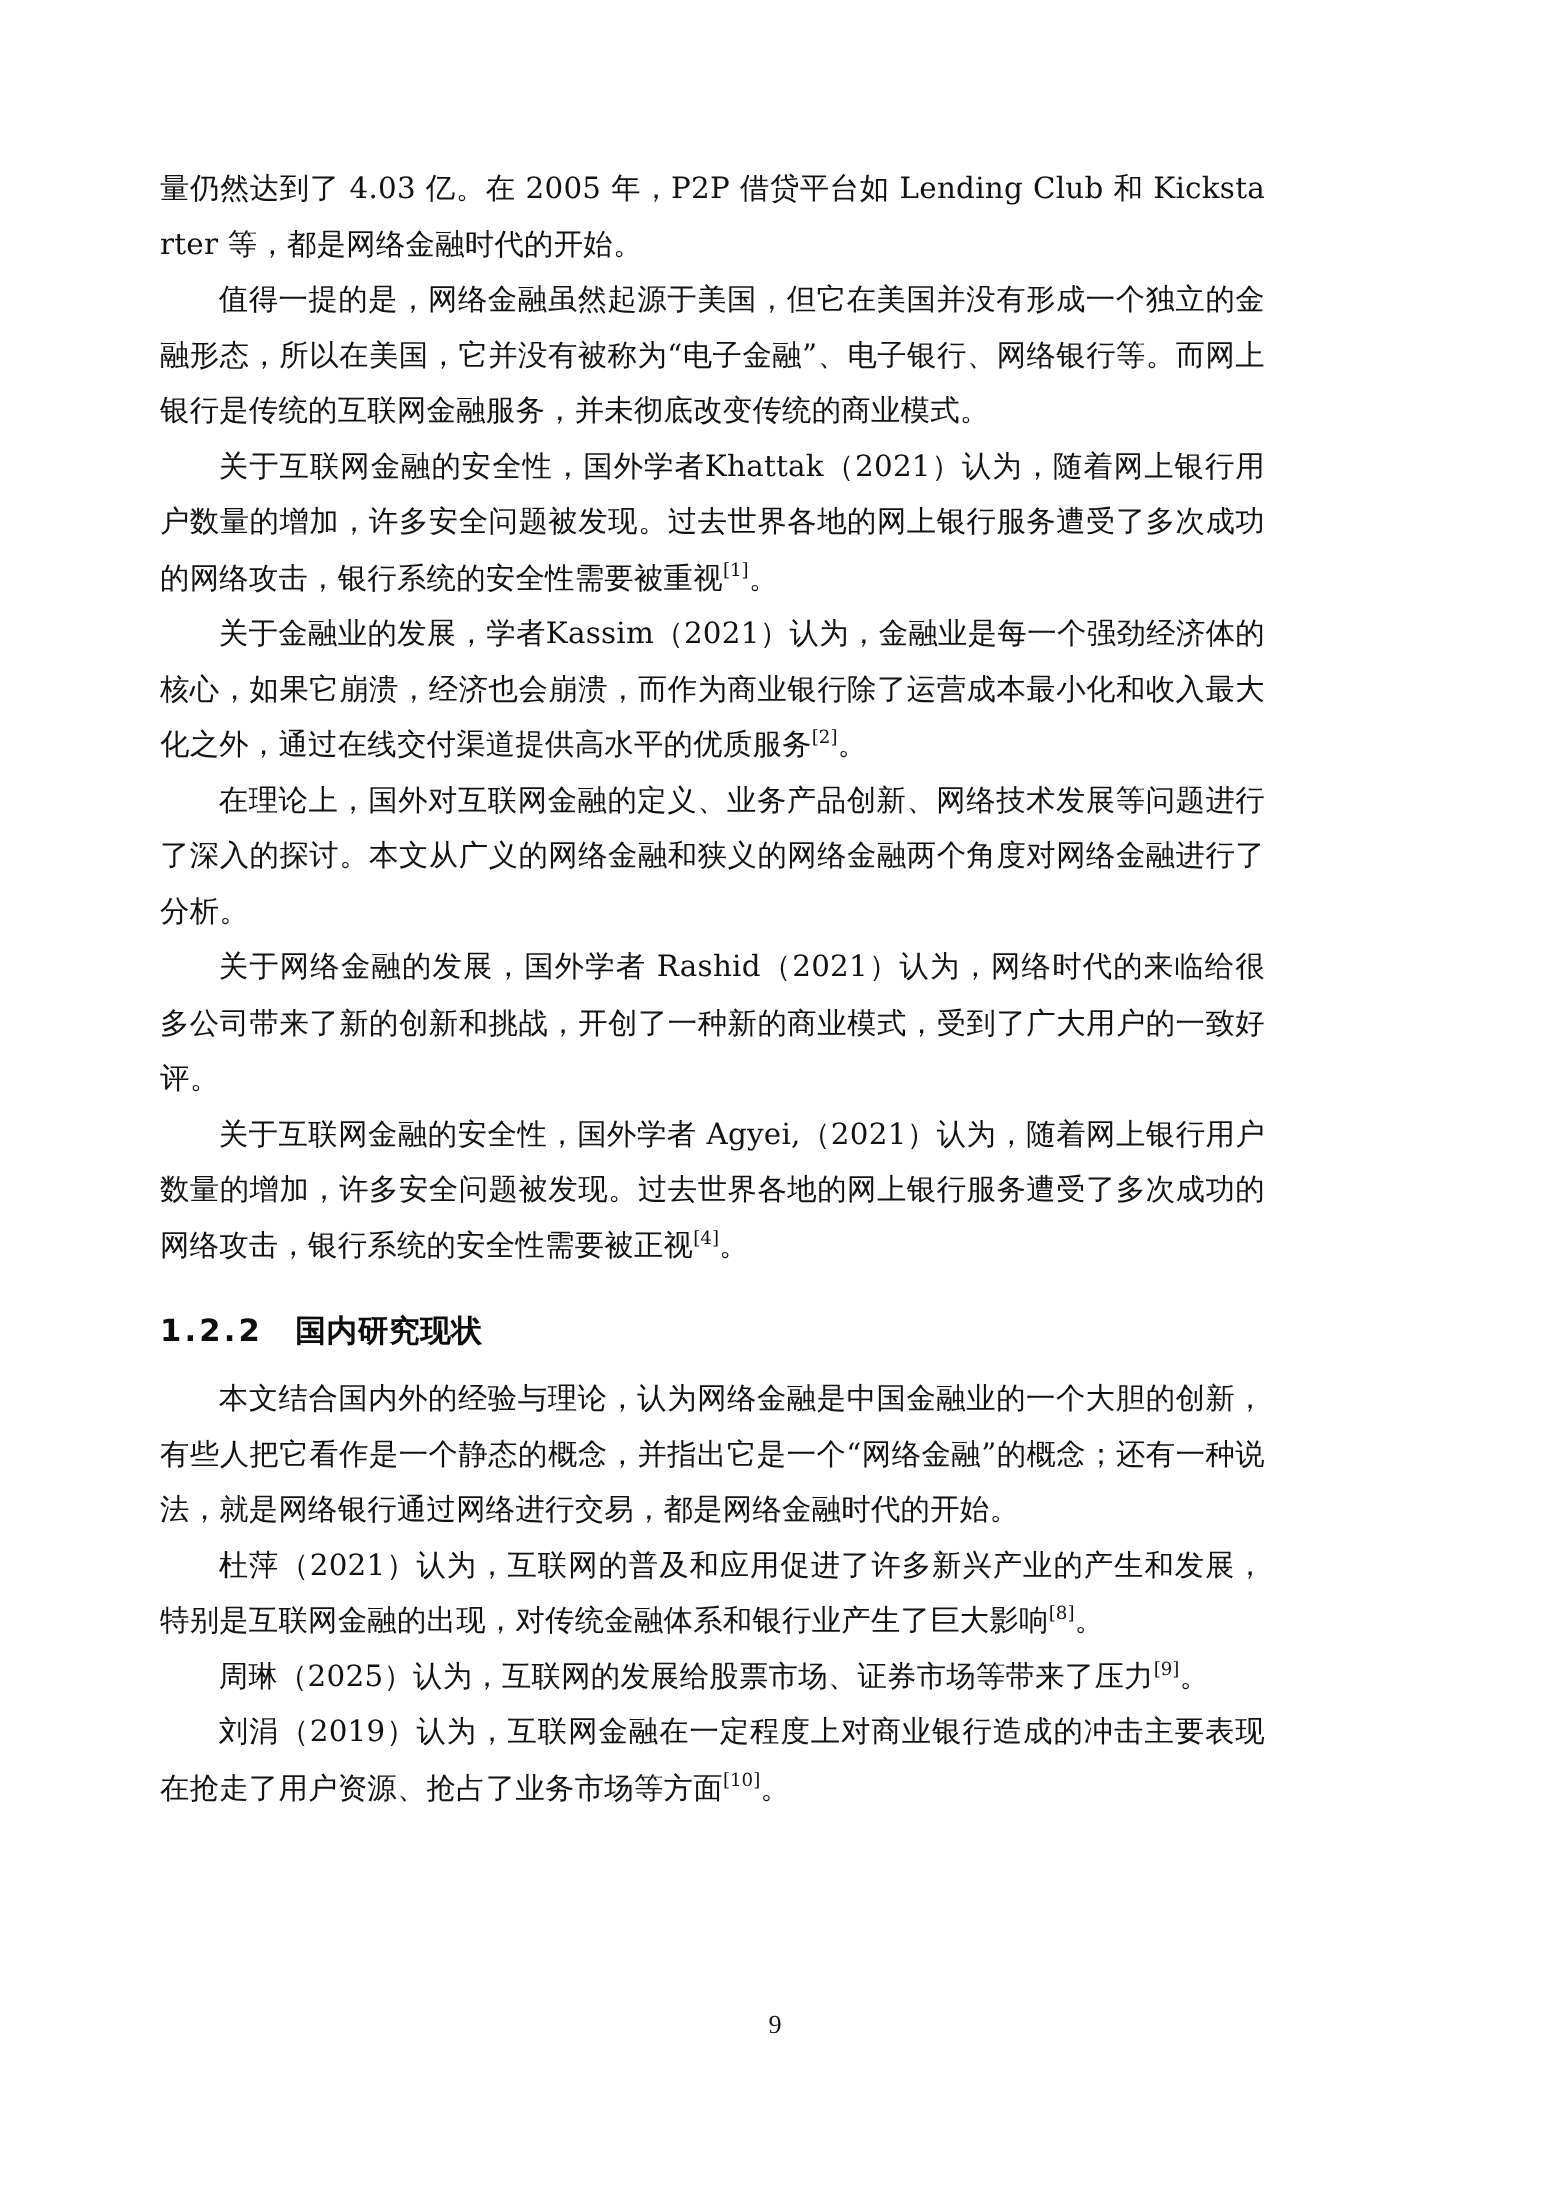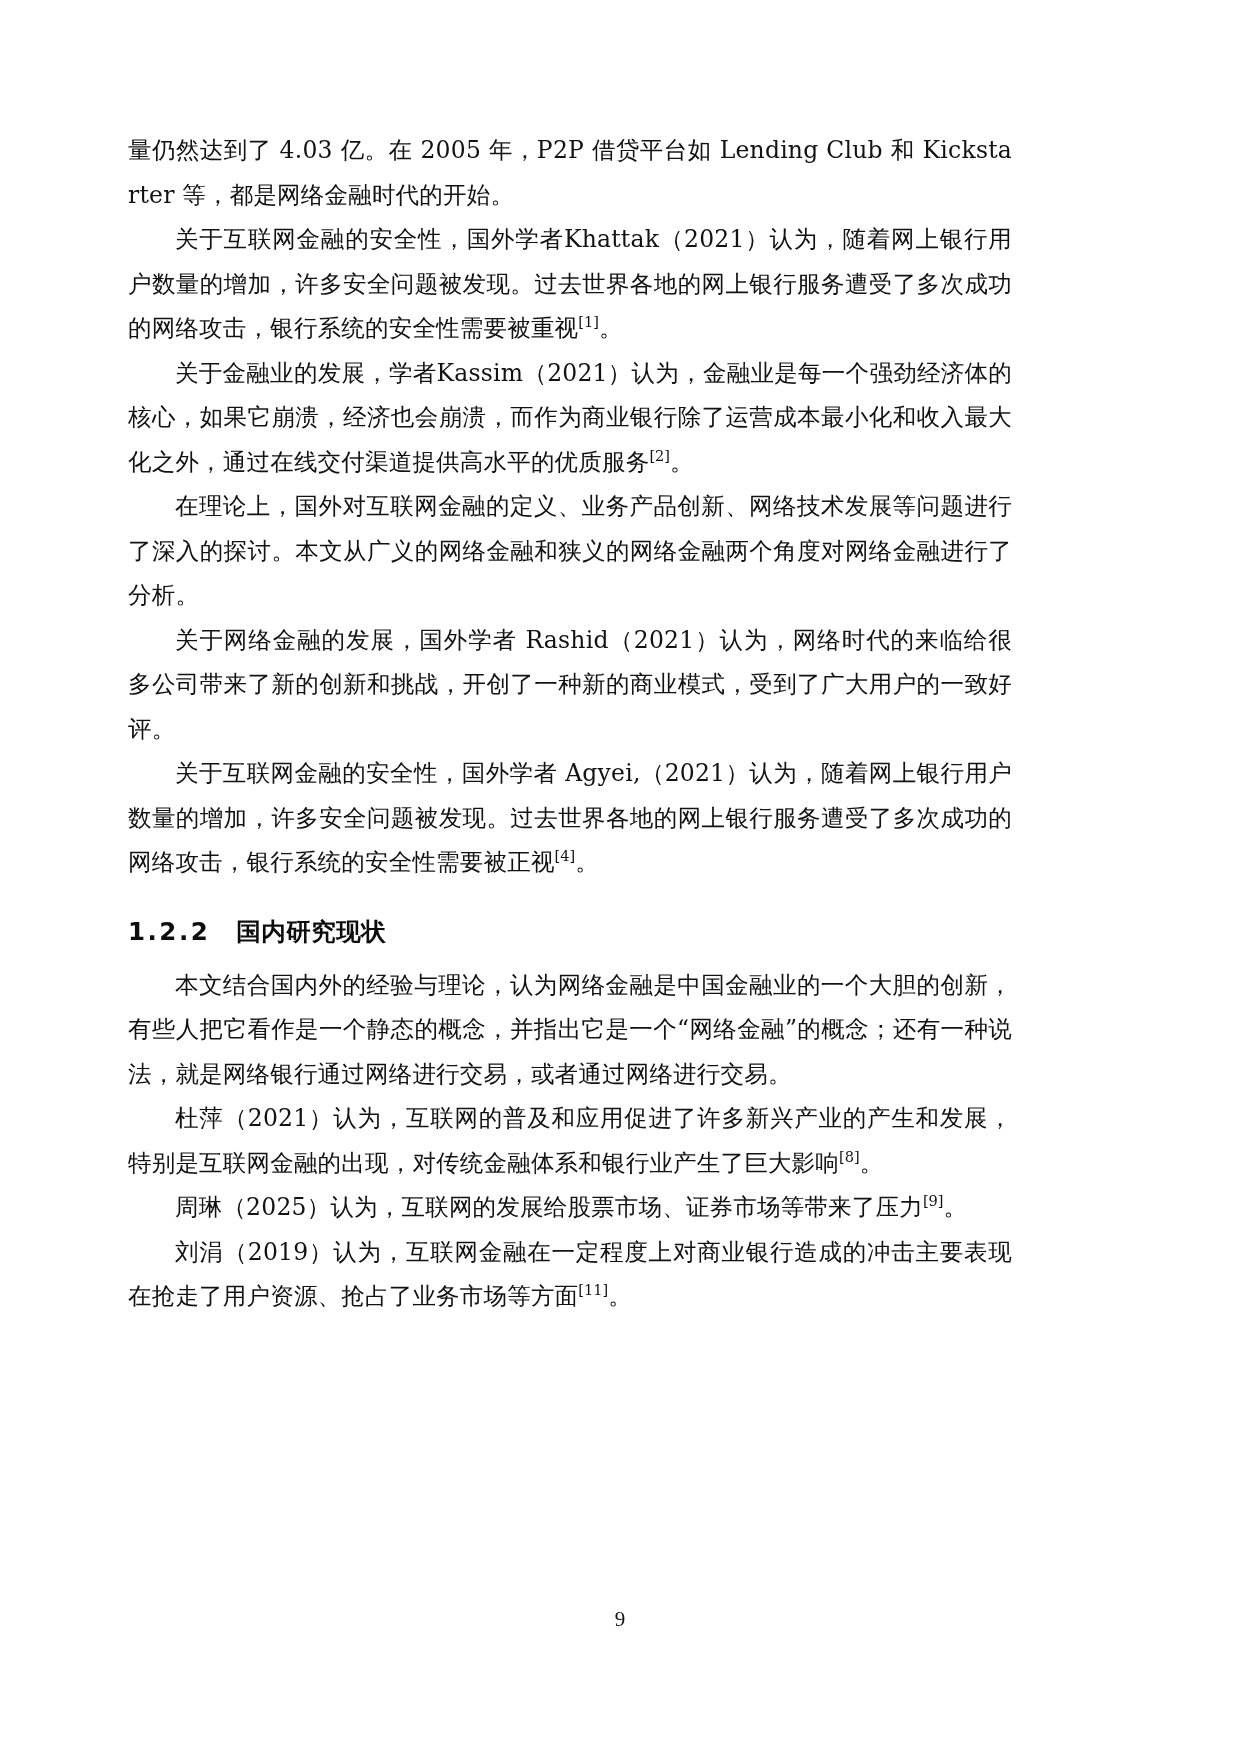--- a/index.html
+++ b/index.html
@@ -87,40 +87,41 @@
   }
 </style>
 </head>
 <body>
 
 <div class="page">
   <div class="content">
 
     <p class="para">量仍然达到了 4.03 亿。在 2005 年，P2P 借贷平台如 Lending Club 和  Kickstarter 等，都是网络金融时代的开始。</p>
 
+    <p class="para indent">值得一提的是，网络金融虽然起源于美国，但它在美国并没有形成一个独立的金融形态，所以在美国，它并没有被称为“电子金融”、电子银行、网络银行等。而网上银行是传统的互联网金融服务，并未彻底改变传统的商业模式。</p>
 
     <p class="para indent"><span>关于互联网金融的安全性，国外学者Khattak（2021）认为，随着网上银行用户数量的增加，许多安全问题被发现。过去世界各地的网上银行服务遭受了多次成功的网络攻击，银行系统的安全性需要被重视</span><sup class="cite">[1]</sup><span>。</span></p>
 
     <p class="para indent"><span>关于金融业的发展，学者Kassim（2021）认为，金融业是每一个强劲经济体的核心，如果它崩溃，经济也会崩溃，而作为商业银行除了运营成本最小化和收入最大化之外，通过在线交付渠道提供高水平的优质服务</span><sup class="cite">[2]</sup><span>。</span></p>
 
     <p class="para indent">在理论上，国外对互联网金融的定义、业务产品创新、网络技术发展等问题进行了深入的探讨。本文从广义的网络金融和狭义的网络金融两个角度对网络金融进行了分析。</p>
 
     <p class="para indent">关于网络金融的发展，国外学者 Rashid（2021）认为，网络时代的来临给很多公司带来了新的创新和挑战，开创了一种新的商业模式，受到了广大用户的一致好评。</p>
 
     <p class="para indent"><span>关于互联网金融的安全性，国外学者 Agyei,（2021）认为，随着网上银行用户数量的增加，许多安全问题被发现。过去世界各地的网上银行服务遭受了多次成功的网络攻击，银行系统的安全性需要被正视</span><sup class="cite">[4]</sup><span>。</span></p>
 
 
     <h2 class="heading"><span class="num">1.2.2</span><span class="gap"></span><span>国内研究现状</span></h2>
 
 
-    <p class="para indent">本文结合国内外的经验与理论，认为网络金融是中国金融业的一个大胆的创新，有些人把它看作是一个静态的概念，并指出它是一个“网络金融”的概念；还有一种说法，就是网络银行通过网络进行交易，或者通过网络进行交易。</p>
+    <p class="para indent">本文结合国内外的经验与理论，认为网络金融是中国金融业的一个大胆的创新，有些人把它看作是一个静态的概念，并指出它是一个“网络金融”的概念；还有一种说法，就是网络银行通过网络进行交易，都是网络金融时代的开始。</p>
 
 
     <p class="para indent"><span>杜萍（2021）认为，互联网的普及和应用促进了许多新兴产业的产生和发展，特别是互联网金融的出现，对传统金融体系和银行业产生了巨大影响</span><sup class="cite">[8]</sup><span>。</span></p>
 
     <p class="para indent"><span>周琳（2025）认为，互联网的发展给股票市场、证券市场等带来了压力</span><sup class="cite">[9]</sup><span>。</span></p>
 
-    <p class="para indent"><span>刘涓（2019）认为，互联网金融在一定程度上对商业银行造成的冲击主要表现在抢走了用户资源、抢占了业务市场等方面</span><sup class="cite">[11]</sup><span>。</span></p>
+    <p class="para indent"><span>刘涓（2019）认为，互联网金融在一定程度上对商业银行造成的冲击主要表现在抢走了用户资源、抢占了业务市场等方面</span><sup class="cite">[10]</sup><span>。</span></p>
 
   </div>
 
   <div class="page-number">9</div>
 </div>
 
 </body></html>

